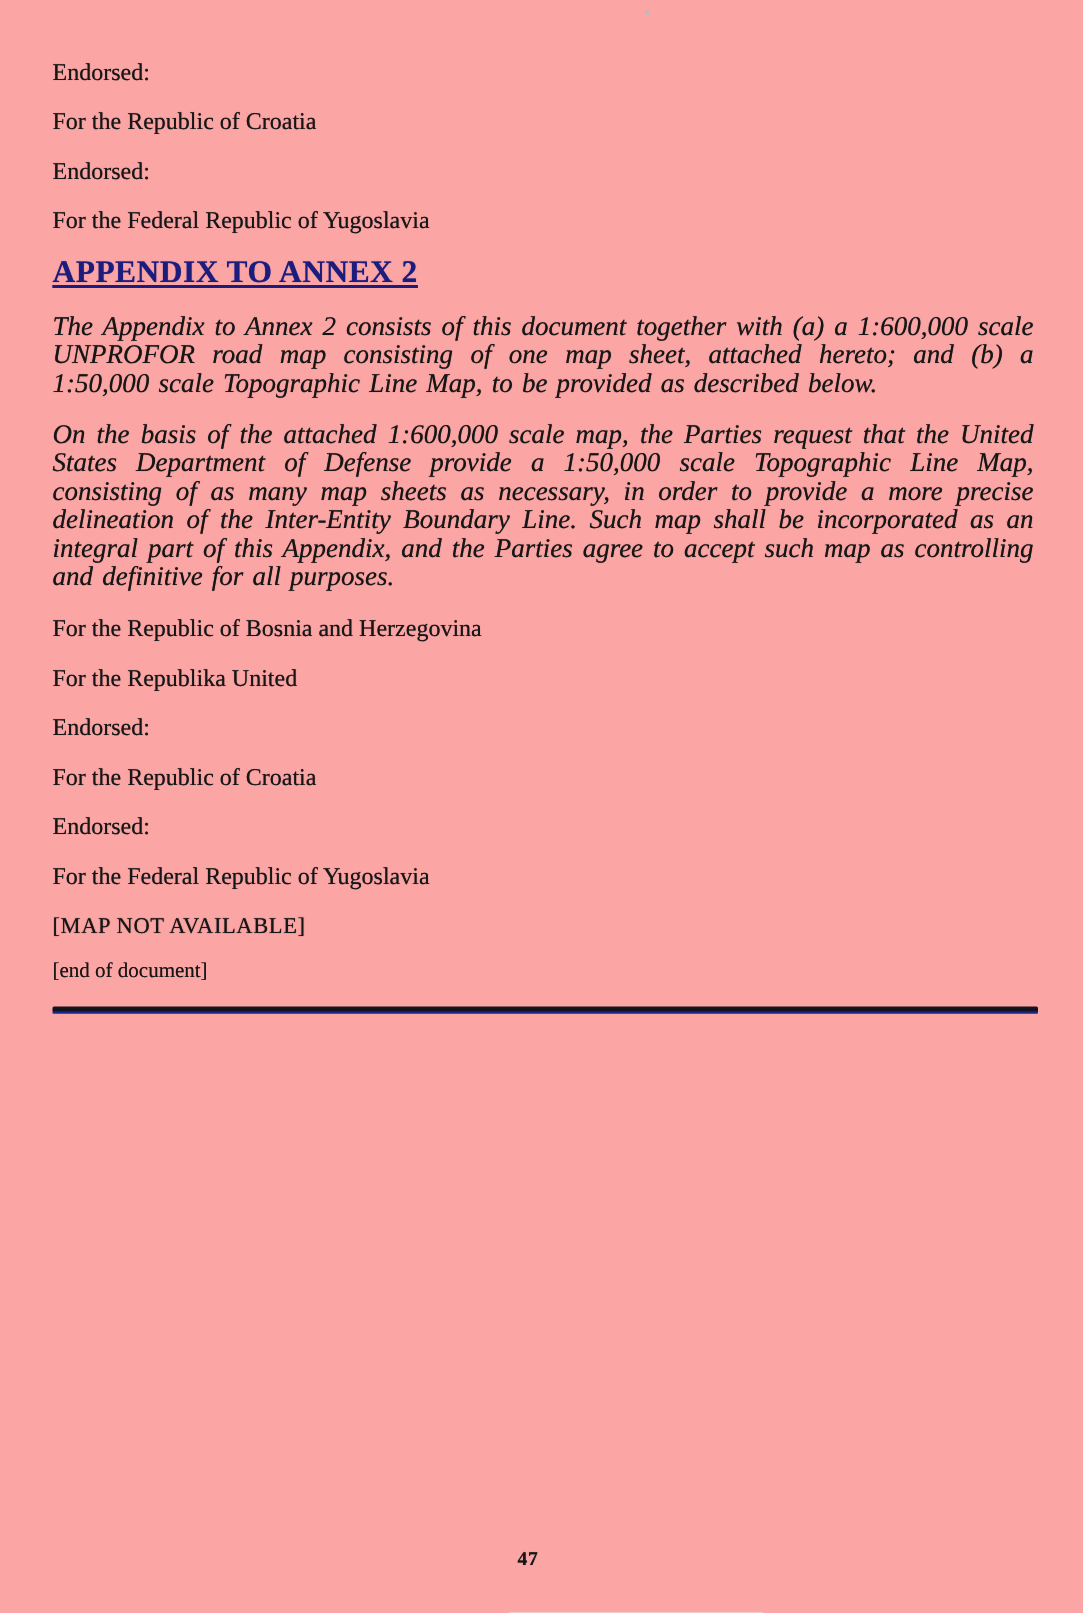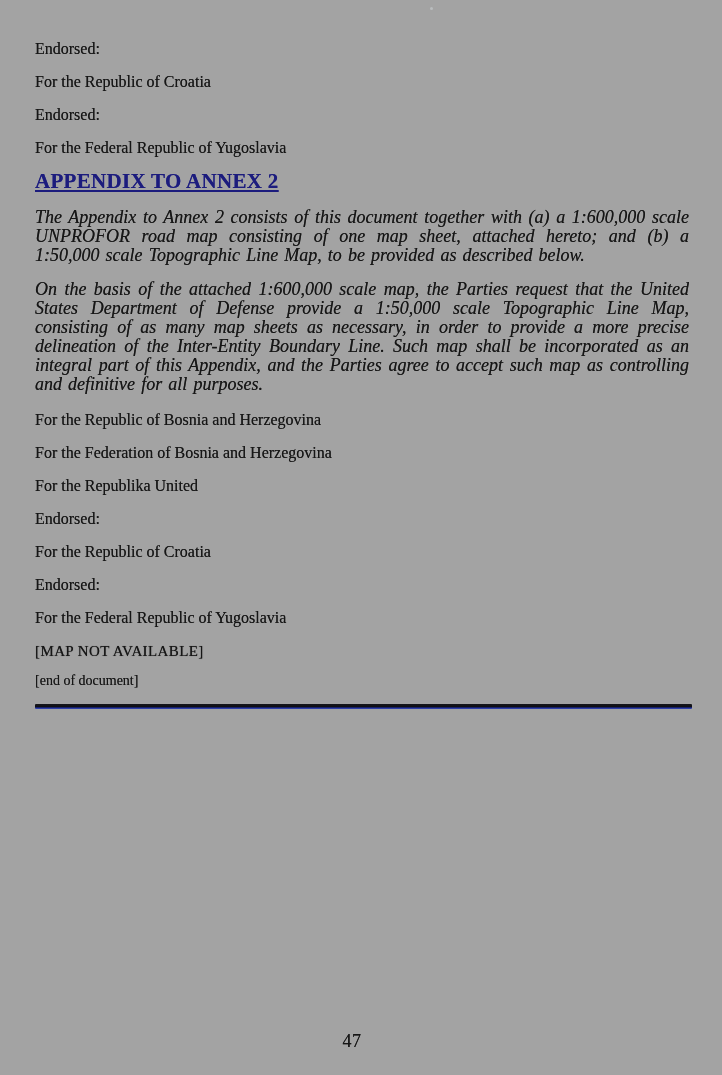--- a/index.html
+++ b/index.html
@@ -1,21 +1,21 @@
 <!DOCTYPE html>
 <html><head>
 <meta charset="utf-8">
 <style>
   * { margin: 0; padding: 0; box-sizing: border-box; }
   html, body { background: #e8e8e8; }
   .page {
     position: relative;
     width: 722px;
     height: 1075px;
-    background: #a3a3a3;
+    background: #fca5a5;
     font-family: "Liberation Serif", "DejaVu Serif", serif;
     color: #161616;
     overflow: hidden;
     margin: 0 auto;
   }
   .content {
     padding: 40px 33px 0 35px;
   }
   .sig-line {
     font-size: 16px;
@@ -65,22 +65,22 @@
     border: none;
     background: linear-gradient(to bottom, #17171d 0%, #101016 50%, #1c2a8e 80%, #4156c4 100%);
     border-radius: 1px;
   }
   .page-number {
     position: absolute;
     top: 1031px;
     left: 0;
     right: 18px;
     text-align: center;
-    font-size: 18px;
-    font-weight: normal;
+    font-size: 13px;
+    font-weight: bold;
     letter-spacing: 0.5px;
     text-shadow: 0 0 0.5px rgba(25,25,25,0.75);
   }
   .scan-speck {
     position: absolute;
     left: 430px;
     top: 7px;
     width: 3px;
     height: 3px;
     background: #b9bcbe;
@@ -101,21 +101,20 @@
     <div class="sig-line last">For the Federal Republic of Yugoslavia</div>
 
     <h1 class="doc-heading">APPENDIX TO ANNEX 2</h1>
 
     <p class="para">The Appendix to Annex 2 consists of this document together with (a) a 1:600,000 scale UNPROFOR road map consisting of one map sheet, attached hereto; and (b) a 1:50,000 scale Topographic Line Map, to be provided as described below.</p>
 
     <p class="para">On the basis of the attached 1:600,000 scale map, the Parties request that the United States Department of Defense provide a 1:50,000 scale Topographic Line Map, consisting of as many map sheets as necessary, in order to provide a more precise delineation of the Inter-Entity Boundary Line. Such map shall be incorporated as an integral part of this Appendix, and the Parties agree to accept such map as controlling and definitive for all purposes.</p>
 
     <div class="sig-block">
       <div class="sig-line">For the Republic of Bosnia and Herzegovina</div>
-      <div class="sig-line">For the Federation of Bosnia and Herzegovina</div>
       <div class="sig-line">For the Republika United</div>
       <div class="sig-line">Endorsed:</div>
       <div class="sig-line">For the Republic of Croatia</div>
       <div class="sig-line">Endorsed:</div>
       <div class="sig-line last">For the Federal Republic of Yugoslavia</div>
     </div>
 
     <div class="map-notice">[MAP NOT AVAILABLE]</div>
 
     <div class="end-note">[end of document]</div>

